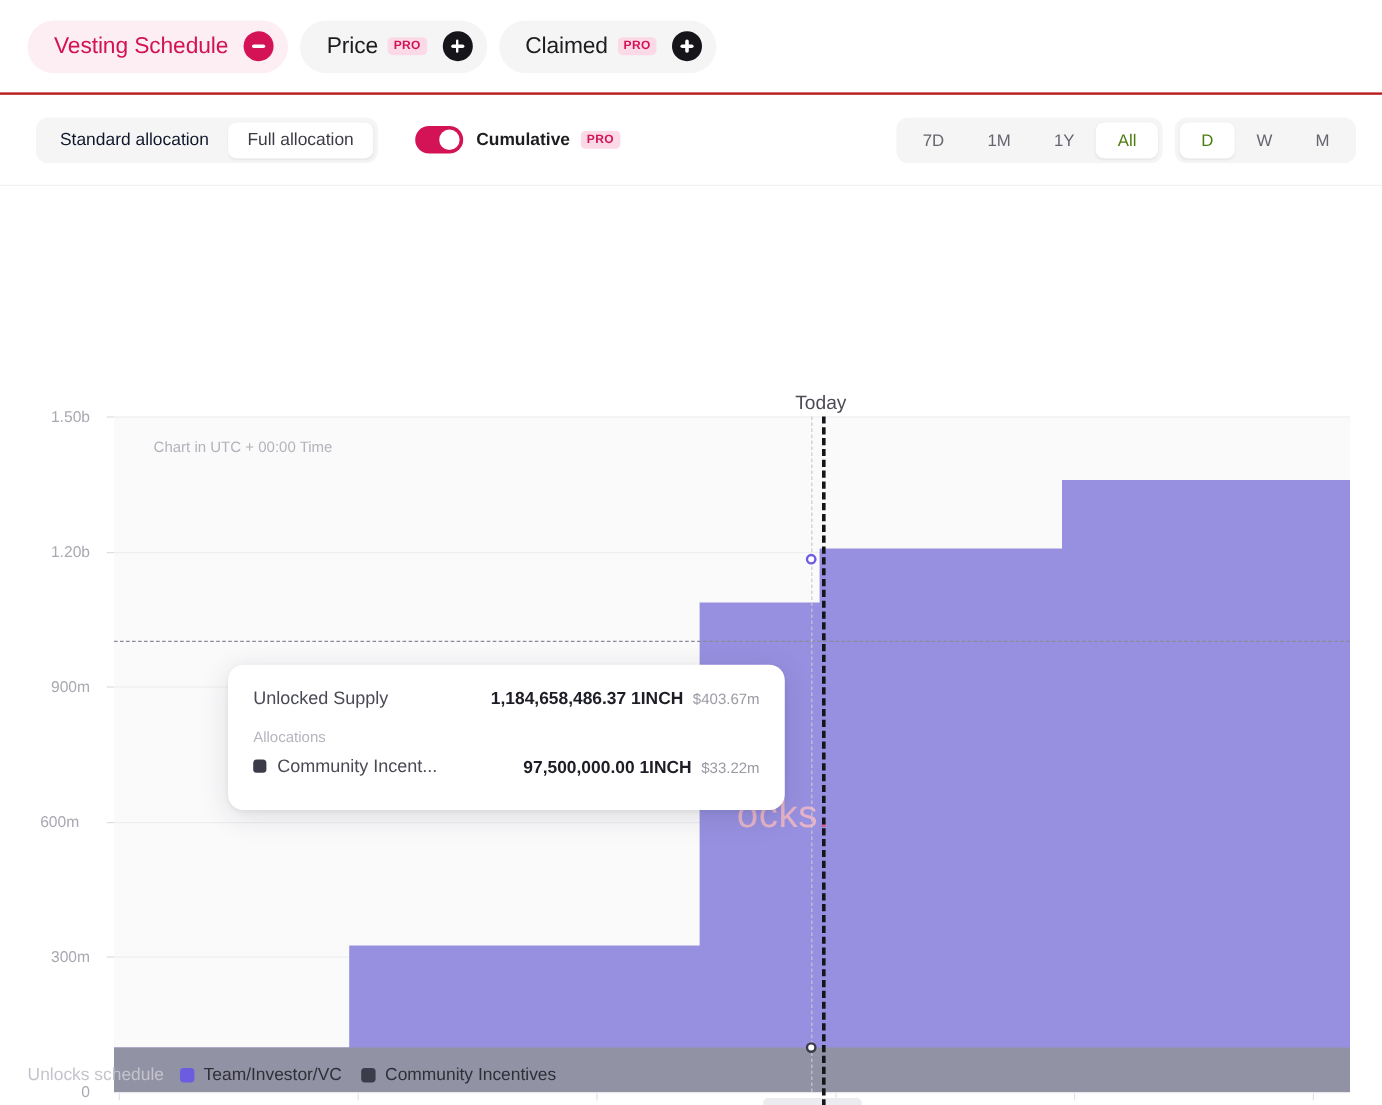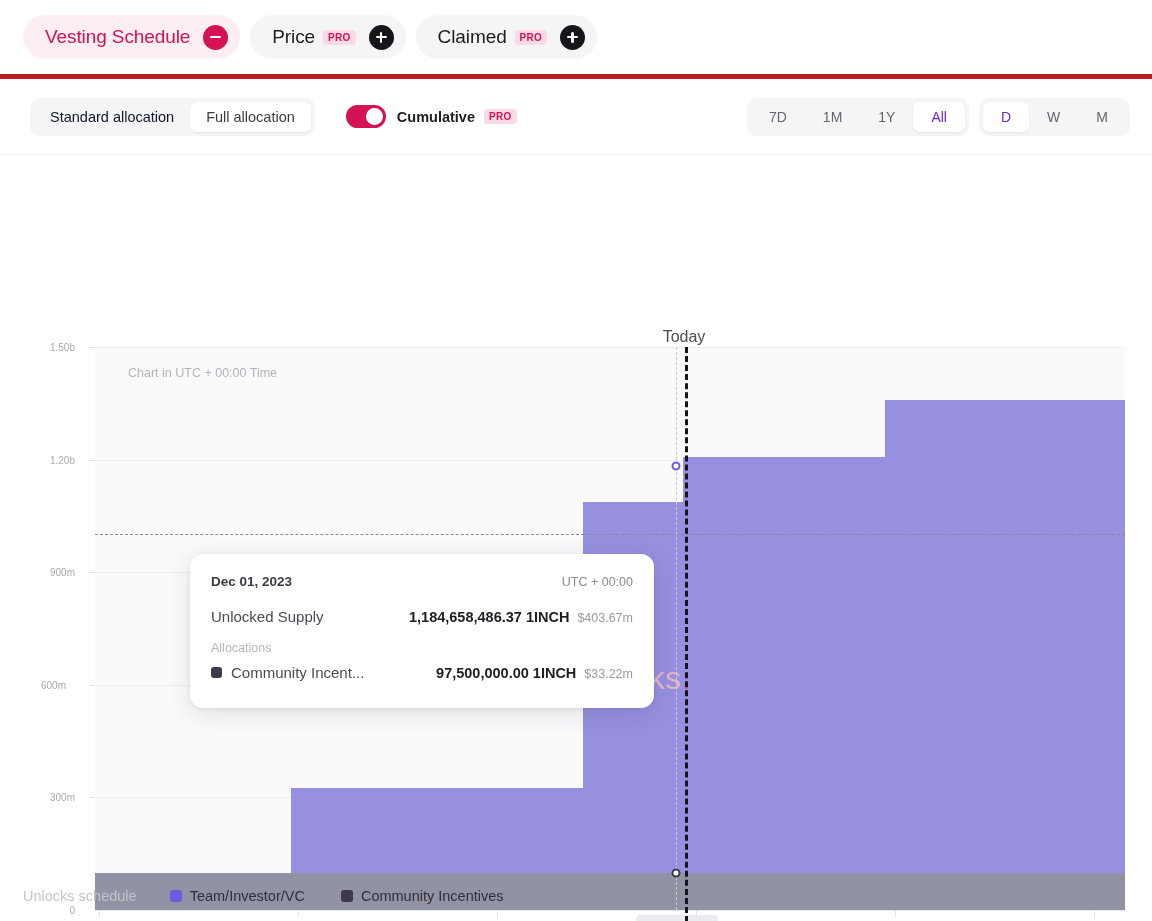--- a/index.html
+++ b/index.html
@@ -9,21 +9,21 @@
     font-family: "Liberation Sans", sans-serif;
     -webkit-font-smoothing: antialiased;
   }
   body { position: relative; overflow: hidden; }
 
   
   .header {
     height: 79px;
     display: flex; align-items: center;
     padding-left: 23px;
-    border-bottom: 5px solid #b91c1c;
+    border-bottom: 2px solid #b91c1c;
     background: #fff;
   }
   .tab {
     display: flex; align-items: center;
     height: 44px;
     border-radius: 22px;
     padding: 0 12px 0 22px;
     margin-right: 10px;
     background: #f5f5f6;
     cursor: pointer;
@@ -129,21 +129,21 @@
     margin-left: 11px;
   }
   .toggle-wrap .pro-badge { margin-left: 9px; }
 
   .range-groups {
     margin-left: auto;
     display: flex; align-items: center;
   }
   .range-groups .seg-group + .seg-group { margin-left: 10px; }
   .range-groups .seg { padding: 0 18px; color: #65656f; font-size: 14px; }
-  .range-groups .seg.selected { color: #6d28d9; }
+  .range-groups .seg.selected { color: #4d7c0f; }
 
   
   .chart-area {
     position: relative;
     height: 766px;
     background: #fff;
   }
   .plot {
     position: absolute;
     left: 95px; top: 192px;
@@ -156,21 +156,21 @@
   }
   .axis-bottom {
     position: absolute;
     left: 95px; top: 755px; width: 1030px; height: 1px;
     background: #e7e7ec;
   }
   .ylabel {
     position: absolute;
     right: 0; width: 60px;
     text-align: right;
-    font-size: 10px;
+    font-size: 13px;
     color: #a9a9b2;
     transform: translateY(-50%);
   }
   .ytick {
     position: absolute;
     width: 6px; height: 1px; background: #dcdce2;
     left: 89px;
   }
   .xtick {
     position: absolute;
@@ -279,21 +279,20 @@
     font-size: 12.5px; color: #b5b5be;
     margin: 16px 0 9px;
   }
 
   
   .legend {
     position: absolute;
     left: 23px; bottom: 17px;
     display: flex; align-items: center;
     font-size: 14.5px;
-    gap: 20px;
   }
   .legend-title { color: #c4c4cc; margin-right: 13px; }
   .legend-item {
     display: flex; align-items: center;
     margin-right: 16px;
     cursor: pointer;
   }
   .legend-sw {
     width: 12px; height: 12px; border-radius: 3px; margin-right: 8px;
   }
@@ -405,24 +404,20 @@
   <div class="cursor-line" style="left:676px"></div>
   <div class="cursor-date" style="left:677px; top:760px">2023-12-01</div>
 
   <div class="today-line" style="left:685px"></div>
   <div class="today-label" style="left:684px; top:173px">Today</div>
 
   <div class="dot purple" style="left:676px; top:311px"></div>
   <div class="dot grey" style="left:676px; top:718px"></div>
 
   <div class="tooltip">
-    <div class="tt-head">
-      <span class="tt-date">Dec 01, 2023</span>
-      <span class="tt-utc">UTC + 00:00</span>
-    </div>
 
     <div class="tt-row">
       <span class="tt-name">Unlocked Supply</span>
       <span class="tt-vals">
         <span class="tt-amount">1,184,658,486.37 1INCH</span>
         <span class="tt-usd">$403.67m</span>
       </span>
     </div>
 
     <div class="tt-section">Allocations</div>

